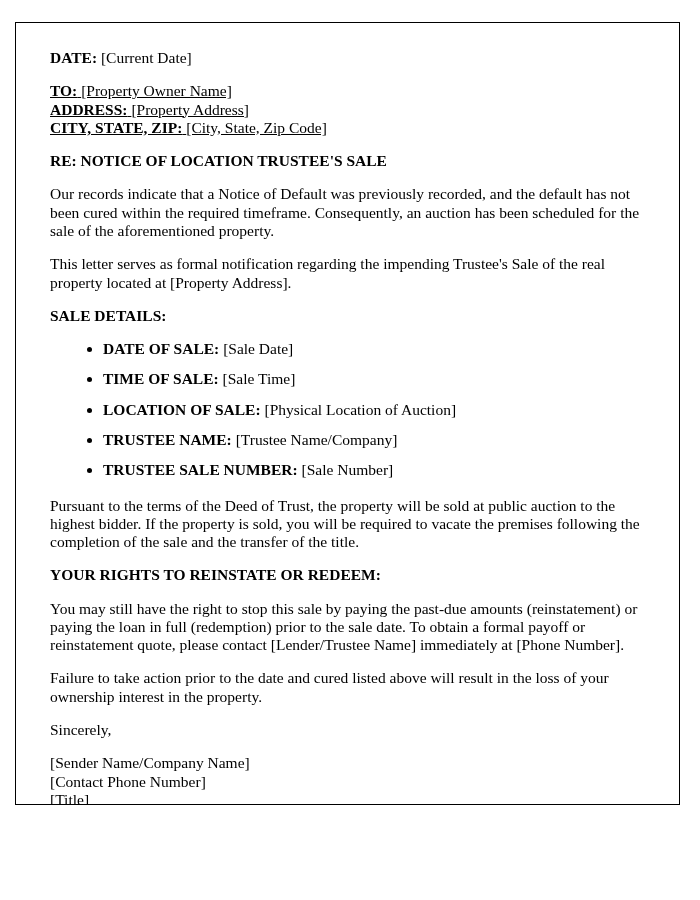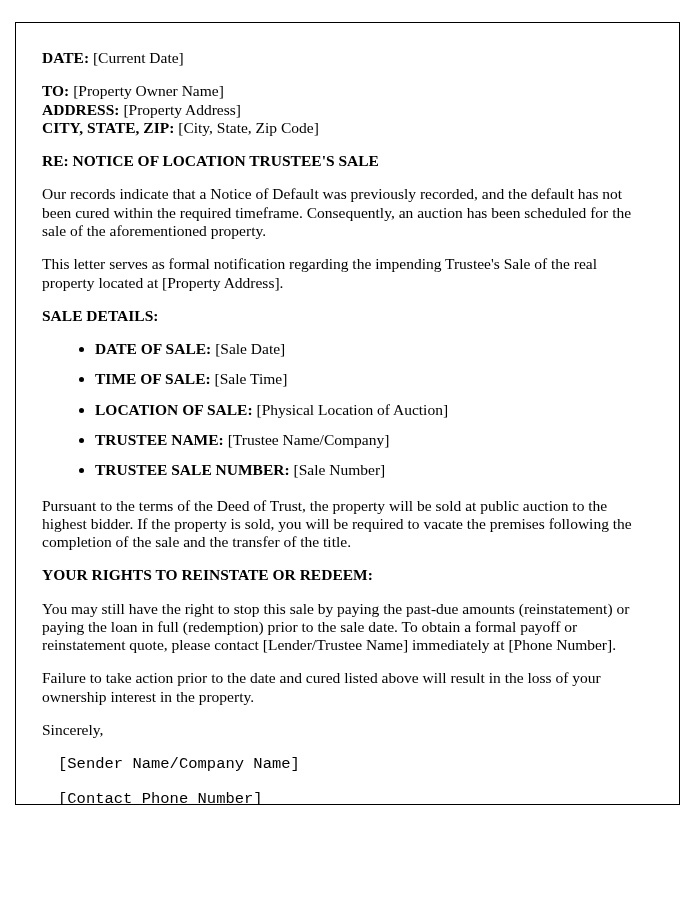--- a/index.html
+++ b/index.html
@@ -13,36 +13,36 @@
     color: #000000;
   }
   .page {
     position: absolute;
     left: 15px;
     top: 22px;
     width: 665px;
     height: 783px;
     border: 1px solid #000000;
     background: #ffffff;
-    padding: 26px 34px 0 26px;
+    padding: 26px 34px 0 34px;
     overflow: hidden;
     font-size: 15.5px;
     line-height: 1.18;
   }
   p { margin: 0 0 15px 0; }
   .line { margin: 0; }
-  .block { margin: 12px 0 15px 0; }
+  .block { margin: 12px 0 15px 0; text-decoration: underline; }
   strong, .bold { font-weight: bold; }
   ul.sale-list {
     margin: 0 0 17px 0;
     padding-left: 41px;
     list-style-type: disc;
   }
   ul.sale-list li { margin: 12px; padding: 0; }
-  .sig-block .line { margin: 16px; font-family: Liberation Mono, monospace; }
+  .sig-block .line { margin: 0; }
 </style>
 </head>
 <body>
 
 <div class="page">
 
   <p>
     <strong>DATE:</strong>
     <span>[Current Date]</span>
   </p>

